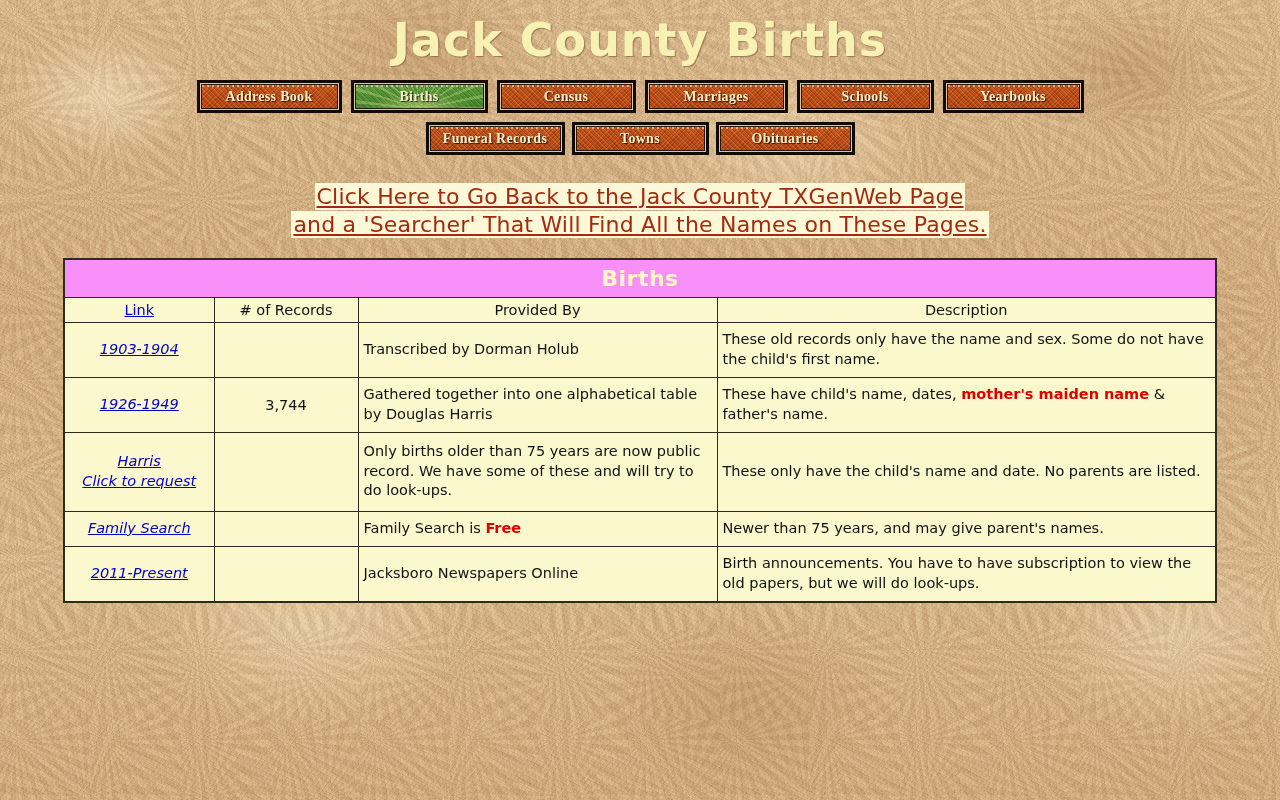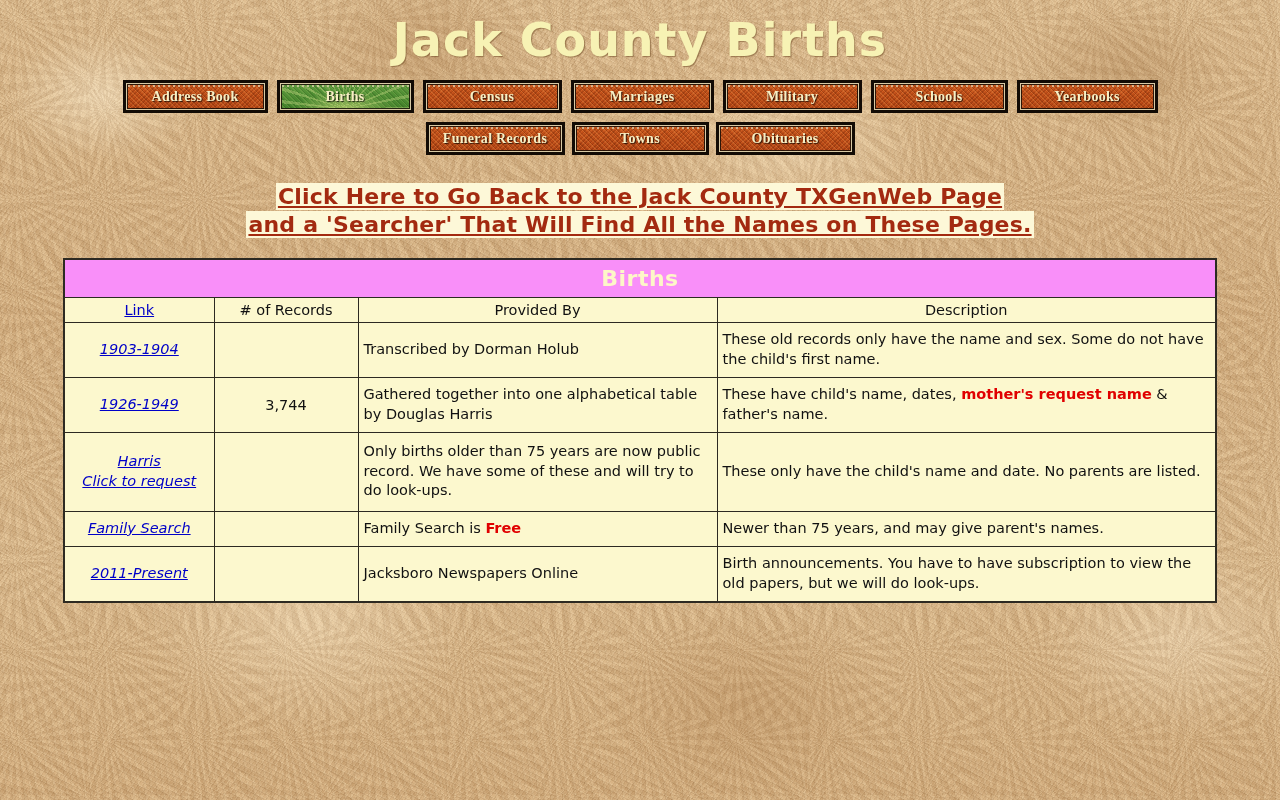--- a/index.html
+++ b/index.html
@@ -154,21 +154,21 @@
 
   
   .backlink-wrap {
     margin-top: 28px;
     text-align: center;
     line-height: 1.28;
   }
   .backlink {
     font-family: "DejaVu Sans", sans-serif;
     font-size: 22px;
-    font-weight: bold;
+    font-weight: normal;
     color: #a32a10;
     background: #fdf8d8;
     text-decoration: underline;
     cursor: pointer;
     display: inline;
     padding: 1px 2px;
     letter-spacing: .2px;
   }
 
   
@@ -259,23 +259,20 @@
       <span class="lbl">Address Book</span>
     </div>
     <div class="navbtn current w-births">
       <span class="lbl">Births</span>
     </div>
     <div class="navbtn w-census">
       <span class="lbl">Census</span>
     </div>
     <div class="navbtn w-marriage">
       <span class="lbl">Marriages</span>
-    </div>
-    <div class="navbtn w-military">
-      <span class="lbl">Military</span>
     </div>
     <div class="navbtn w-schools">
       <span class="lbl">Schools</span>
     </div>
     <div class="navbtn w-yearbook">
       <span class="lbl">Yearbooks</span>
     </div>
   </div>
 
   <div class="navrow second">
@@ -325,21 +322,21 @@
           </td>
         </tr>
 
         <tr class="r2">
           <td class="cell-link">
             <a class="tlink">1926-1949</a>
           </td>
           <td class="cell-count">3,744</td>
           <td class="cell-prov">Gathered together into one alphabetical table by Douglas Harris</td>
           <td class="cell-desc">
-            <span>These have child's name, dates, </span><span class="hot">mother's request name</span><span> &amp; father's name.</span>
+            <span>These have child's name, dates, </span><span class="hot">mother's maiden name</span><span> &amp; father's name.</span>
           </td>
         </tr>
 
         <tr class="r3">
           <td class="cell-link">
             <a class="tlink">Harris</a><br>
             <a class="tlink">Click to request</a>
           </td>
           <td class="cell-count"></td>
           <td class="cell-prov">Only births older than 75 years are now public record. We have some of these and will try to do look-ups.</td>

